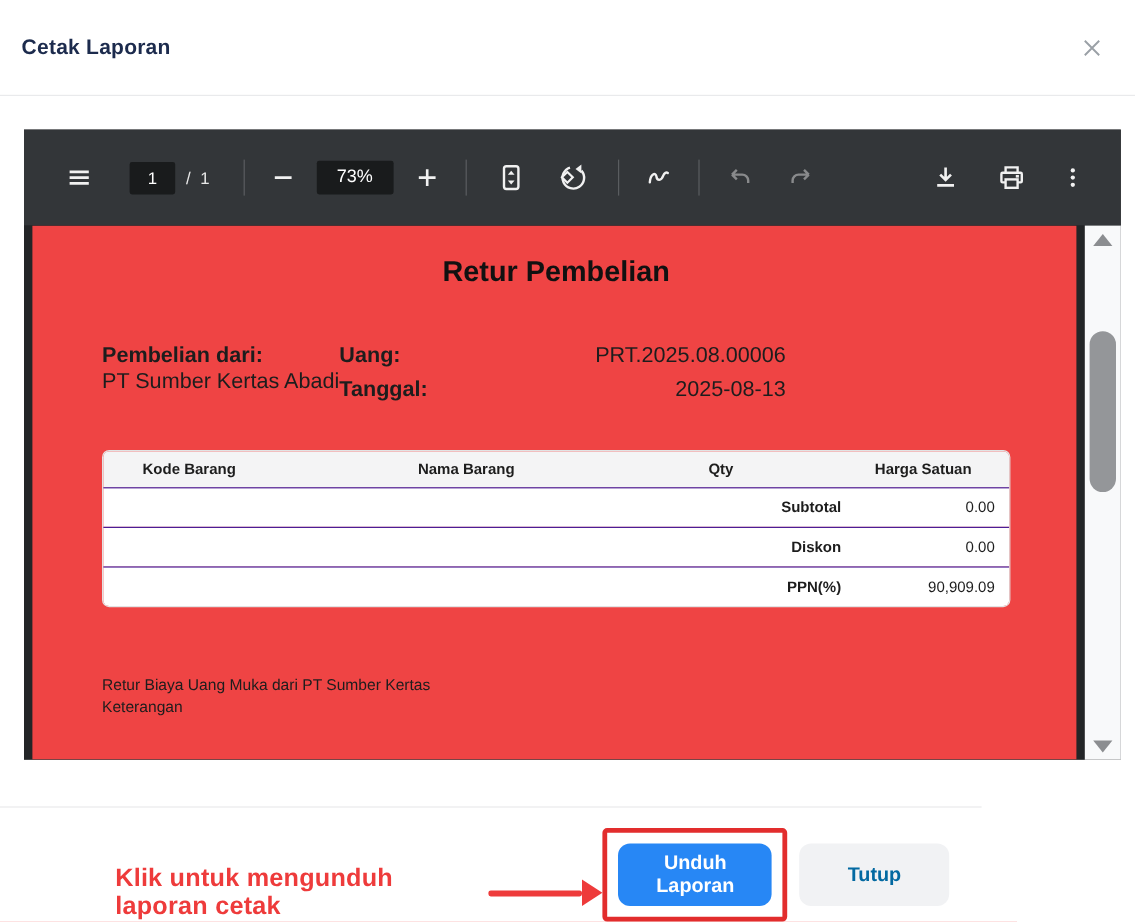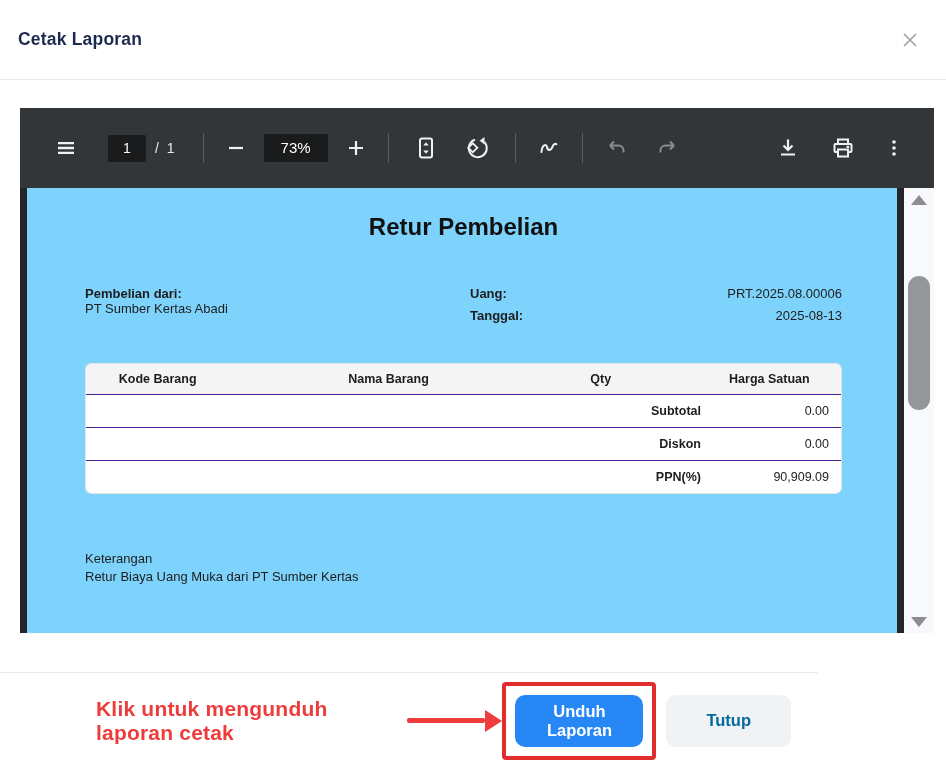--- a/index.html
+++ b/index.html
@@ -18,52 +18,52 @@
                  color:#f1f1f1; font-size:14px; }
   .tb-icon { display:flex; align-items:center; justify-content:center; cursor:pointer; }
   .tb-box { background:#191b1c; border-radius:2px; color:#fff; text-align:center; }
   .page-box { width:38px; height:27px; line-height:27px; margin-left:30px; font-size:14px; }
   .page-sep { margin-left:9px; color:#e8e8e8; letter-spacing:2px; font-size:14px; }
   .zoom-box { width:64px; height:28px; line-height:28px; margin-left:16px; font-size:15px; }
   .tb-divider { width:1px; height:30px; background:#5a5d60; }
 
   .pdf-body { flex:1; display:flex; min-height:0; }
   .pdf-canvas { flex:1; background:#232527; padding:0 7px; overflow:hidden; }
-  .pdf-page { background:#7dd3fc; height:100%; padding:12px 55px 0 58px; color:#1d1d1d; }
+  .pdf-page { background:#ef4444; height:100%; padding:12px 55px 0 58px; color:#1d1d1d; }
 
   
   .scroll-col { flex:0 0 30px; background:#f8f9fa; display:flex; flex-direction:column; align-items:center; position:relative; }
   .scroll-up { margin-top:7px; width:0; height:0; border-left:8px solid transparent; border-right:8px solid transparent; border-bottom:10px solid #8b8d90; cursor:pointer; }
   .scroll-down { position:absolute; bottom:6px; width:0; height:0; border-left:8px solid transparent; border-right:8px solid transparent; border-top:10px solid #8b8d90; cursor:pointer; }
   .scroll-thumb { position:absolute; top:88px; width:22px; height:134px; border-radius:11px; background:#949699; cursor:pointer; }
 
   
   .doc-title { text-align:center; font-size:24px; font-weight:bold; margin-top:13px; color:#111; }
-  .doc-info { display:flex; justify-content:space-between; margin-top:45px; font-size:13px; }
+  .doc-info { display:flex; margin-top:45px; font-size:18px; }
   .info-left .lbl { font-weight:bold; }
   .info-left .val { margin-top:0; }
   .info-right { width:372px; }
   .info-right .row { display:flex; justify-content:space-between; margin-bottom:7px; }
   .info-right .lbl { font-weight:bold; }
 
   .doc-table { margin-top:33px; border:1px solid #e2e3e4; border-radius:6px; overflow:hidden; font-size:12.5px; }
   .t-head { display:flex; background:#f4f4f5; height:30px; align-items:center; font-weight:bold;gap:44px; }
   .t-head .c1 { width:23%; text-align:center; }
   .t-head .c2 { width:37%; text-align:center; }
   .t-head .c3 { width:17%; text-align:center; }
   .t-head .c4 { width:23%; text-align:center; }
   .t-row { display:flex; height:33px; align-items:center; justify-content:flex-end; border-top:1px solid #4c1d95; padding-right:12px; background:#fff; }
   .t-row .lbl { font-weight:bold; }
   .t-row .val { width:92px; text-align:right;margin-left:36px; }
 
   .doc-notes { margin-top:56px; font-size:13px; line-height:18px; }
 
   
   .modal-footer { position:absolute; left:0; top:672px; width:818px; height:96px;
-                  border-top:1px solid #e9eaec; display:flex; align-items:center; }
+                  border-top:1px solid #e9eaec; display:flex; align-items:flex-end; }
   .annotation { display:flex; align-items:center; margin-left:96px; }
   .annotation-text { color:#ee3b3b; font-size:21px; font-weight:bold; letter-spacing:.2px; }
   .arrow { display:flex; align-items:center; margin-left:12px; }
   .arrow-line { width:78px; height:5px; background:#ee3b3b; border-radius:2px; }
   .arrow-head { width:0; height:0; border-top:11px solid transparent; border-bottom:11px solid transparent; border-left:17px solid #ee3b3b; }
   .footer-actions { margin-left:auto; margin-right:27px; display:flex; align-items:center; gap:10px; }
   .highlight-box { border:4px solid #e22d2d; border-radius:4px; padding:9px; }
   .btn-primary { display:block; border:none; background:#2787f5; color:#fff; font-family:inherit;
                  font-size:16.5px; font-weight:bold; height:52px; padding:0 30px; border-radius:10px; cursor:pointer; }
   .btn-secondary { border:none; background:#f1f2f4; color:#0369a1; font-family:inherit;
@@ -203,22 +203,22 @@
             <span class="lbl">Diskon</span>
             <span class="val">0.00</span>
           </div>
           <div class="t-row">
             <span class="lbl">PPN(%)</span>
             <span class="val">90,909.09</span>
           </div>
         </div>
 
         <div class="doc-notes">
+          <div>Retur Biaya Uang Muka dari PT Sumber Kertas</div>
           <div>Keterangan</div>
-          <div>Retur Biaya Uang Muka dari PT Sumber Kertas</div>
         </div>
 
       </div>
     </div>
 
     <div class="scroll-col">
       <div class="scroll-up"></div>
       <div class="scroll-thumb"></div>
       <div class="scroll-down"></div>
     </div>

